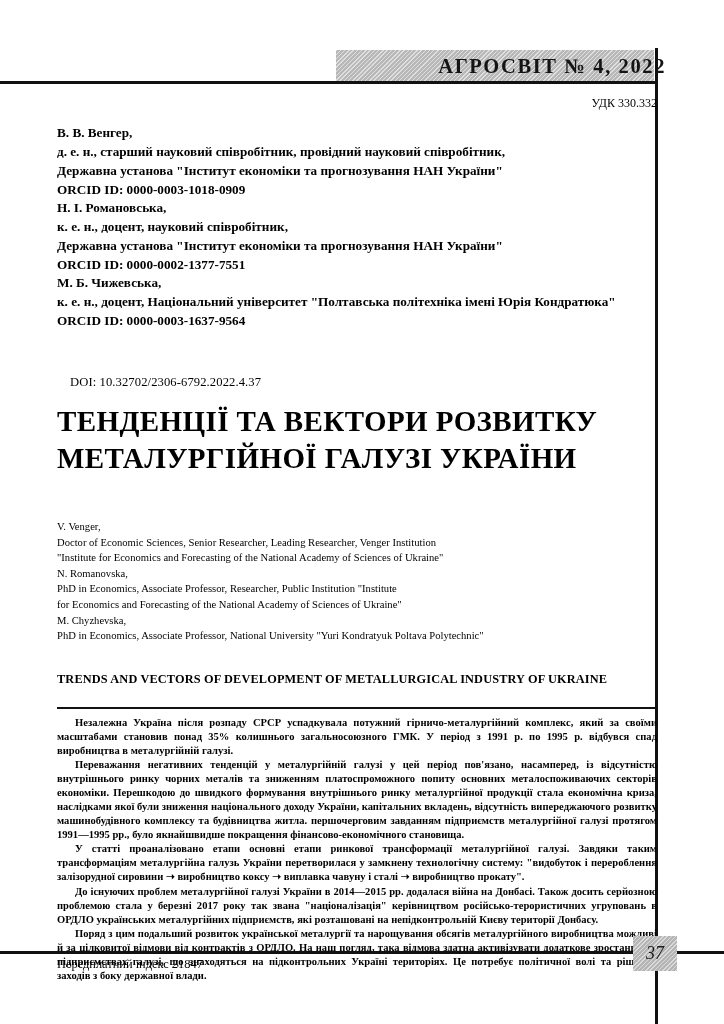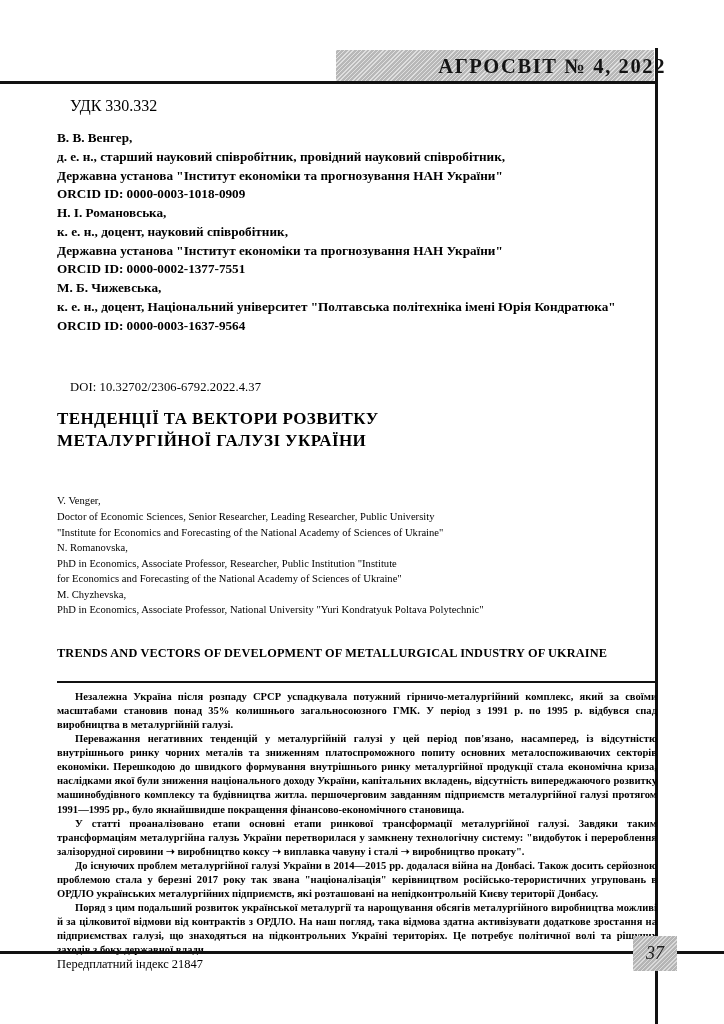--- a/index.html
+++ b/index.html
@@ -76,44 +76,45 @@
 
   
   .content {
     position: absolute;
     left: 57px;
     top: 88px;
     width: 600px;
   }
 
   .udk {
-    font-size: 16px;
+    font-size: 12px;
     margin: 8px 0 0 13px;
     line-height: 1.2;
+    text-align: right;
   }
 
   .authors-uk {
     margin-top: 14px;
     font-weight: bold;
     font-size: 13.2px;
     line-height: 1.42;
   }
   .authors-uk div { white-space: nowrap; }
 
   .doi {
     margin-top: 45px;
     margin-left: 13px;
     font-size: 12.6px;
     letter-spacing: 0.1px;
   }
 
   .article-title {
     margin-top: 13px;
     font-weight: bold;
-    font-size: 17px;
+    font-size: 29px;
     line-height: 1.27;
     letter-spacing: 0.4px;
   }
   .article-title div { white-space: nowrap; }
 
   .authors-en {
     margin-top: 42px;
     font-size: 10.6px;
     line-height: 1.47;
   }
@@ -217,21 +218,21 @@
 
     <div class="doi">DOI: 10.32702/2306-6792.2022.4.37</div>
 
     <div class="article-title">
       <div>ТЕНДЕНЦІЇ ТА ВЕКТОРИ РОЗВИТКУ</div>
       <div>МЕТАЛУРГІЙНОЇ ГАЛУЗІ УКРАЇНИ</div>
     </div>
 
     <div class="authors-en">
       <div>V. Venger,</div>
-      <div>Doctor of Economic Sciences, Senior Researcher, Leading Researcher, Public University</div>
+      <div>Doctor of Economic Sciences, Senior Researcher, Leading Researcher, Venger Institution</div>
       <div>"Institute for Economics and Forecasting of the National Academy of Sciences of Ukraine"</div>
       <div>N. Romanovska,</div>
       <div>PhD in Economics, Associate Professor, Researcher, Public Institution "Institute</div>
       <div>for Economics and Forecasting of the National Academy of Sciences of Ukraine"</div>
       <div>M. Chyzhevska,</div>
       <div>PhD in Economics, Associate Professor, National University "Yuri Kondratyuk Poltava Polytechnic"</div>
     </div>
 
     <div class="title-en">TRENDS AND VECTORS OF DEVELOPMENT OF METALLURGICAL INDUSTRY OF UKRAINE</div>
 

